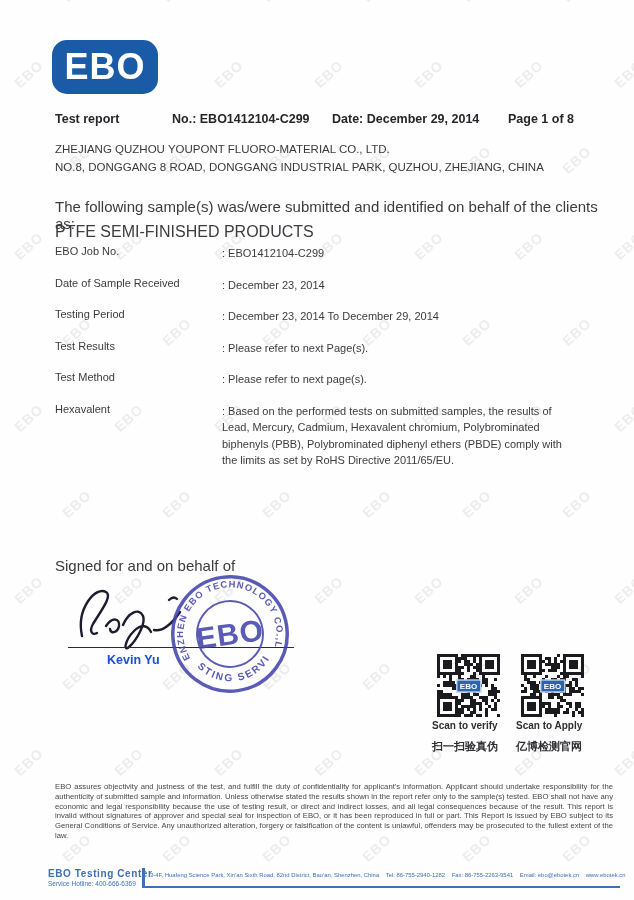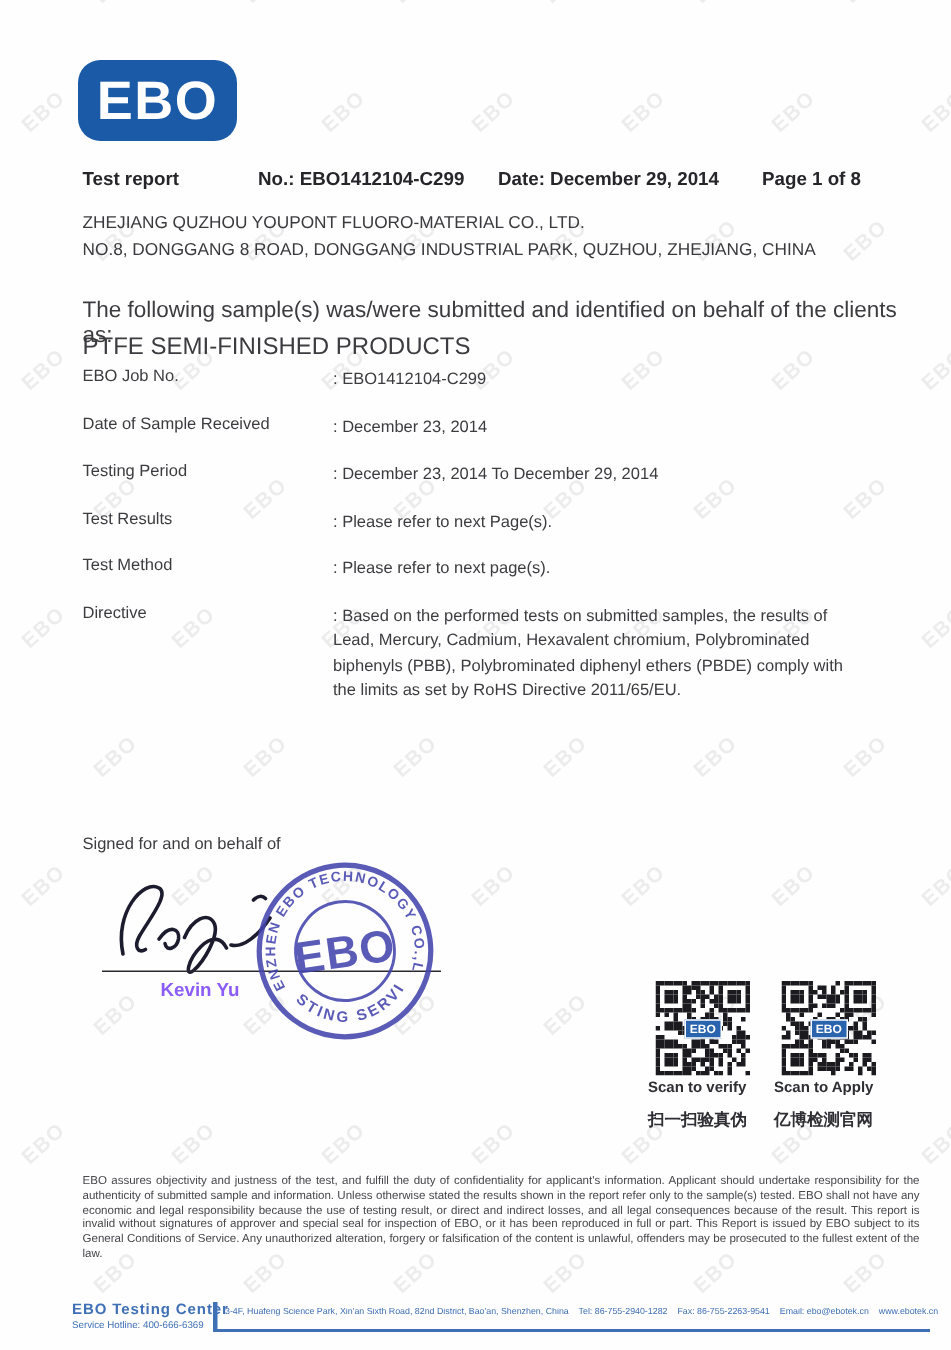--- a/index.html
+++ b/index.html
@@ -31,24 +31,24 @@
   
   .client{position:absolute; top:140px; left:55px; width:557px; font-size:11.5px; line-height:18px; color:#3a3a3e;}
   .intro{position:absolute; top:198px; left:55px; width:557px; font-size:15px;}
   .sample{position:absolute; top:223px; left:55px; width:557px; font-size:16px;}
   
   .fields{position:absolute; top:245px; left:55px; width:557px; font-size:11px;}
   .frow{display:flex; align-items:flex-start; margin-bottom:15px;}
   .flabel{flex:0 0 167px;}
   .fvalue{flex:0 0 auto; max-width:352px; line-height:16.5px;}
   
-  .signedfor{position:absolute; top:557px; left:55px; font-size:11px;}
+  .signedfor{position:absolute; top:557px; left:55px; font-size:15px;}
   .sig-svg{position:absolute; left:66px; top:578px;}
   .sig-line{position:absolute; left:68px; top:647px; width:226px; height:1px; background:#2a2a30;}
-  .signer{position:absolute; left:107px; top:653px; font-size:12.5px; font-weight:bold; color:#8b5cf6;}
+  .signer{position:absolute; left:107px; top:653px; font-size:12.5px; font-weight:bold; color:#1d4ed8;}
   .stamp{position:absolute; left:167px; top:571px; width:126px; height:126px; transform:rotate(-8deg); opacity:.88;}
   
   .qr{position:absolute; width:63px; height:63px;}
   .qr1{left:437px; top:654px;}
   .qr2{left:521px; top:654px;}
   .qr .mods{position:absolute; inset:0;}
   .qr .badge{
     position:absolute; left:50%; top:50%; transform:translate(-50%,-50%);
     background:#2a63ae; color:#fff; font-size:8px; font-weight:bold;
     padding:1px 3px; border:1px solid #fff; line-height:9px;
@@ -186,21 +186,21 @@
       </div>
       <div class="frow">
         <span class="flabel">Test Results</span>
         <span class="fvalue">: Please refer to next Page(s).</span>
       </div>
       <div class="frow">
         <span class="flabel">Test Method</span>
         <span class="fvalue">: Please refer to next page(s).</span>
       </div>
       <div class="frow">
-        <span class="flabel">Directive</span>
+        <span class="flabel">Hexavalent</span>
         <span class="fvalue">: Based on the performed tests on submitted samples, the results of Lead, Mercury, Cadmium, Hexavalent chromium, Polybrominated biphenyls (PBB), Polybrominated diphenyl ethers (PBDE) comply with the limits as set by RoHS Directive 2011/65/EU.</span>
       </div>
     </div>
 
     <div class="signedfor">Signed for and on behalf of</div>
 
     <svg class="sig-svg" width="150" height="72" viewBox="0 0 150 72" fill="none" stroke="#1c1c2e" stroke-width="2.4" stroke-linecap="round">
       <path d="M16 58 C10 30 30 8 40 14 C47 18 34 34 27 46 C23 53 26 58 31 55"></path>
       <path d="M40 48 c7 -10 14 -7 13 0 c-1 6 -8 9 -9 3"></path>
       <path d="M57 47 c5 -12 16 -18 20 -9 c3 8 -7 25 -14 31 c-6 5 -4 -7 5 -16 c8 -8 14 -5 17 1"></path>

